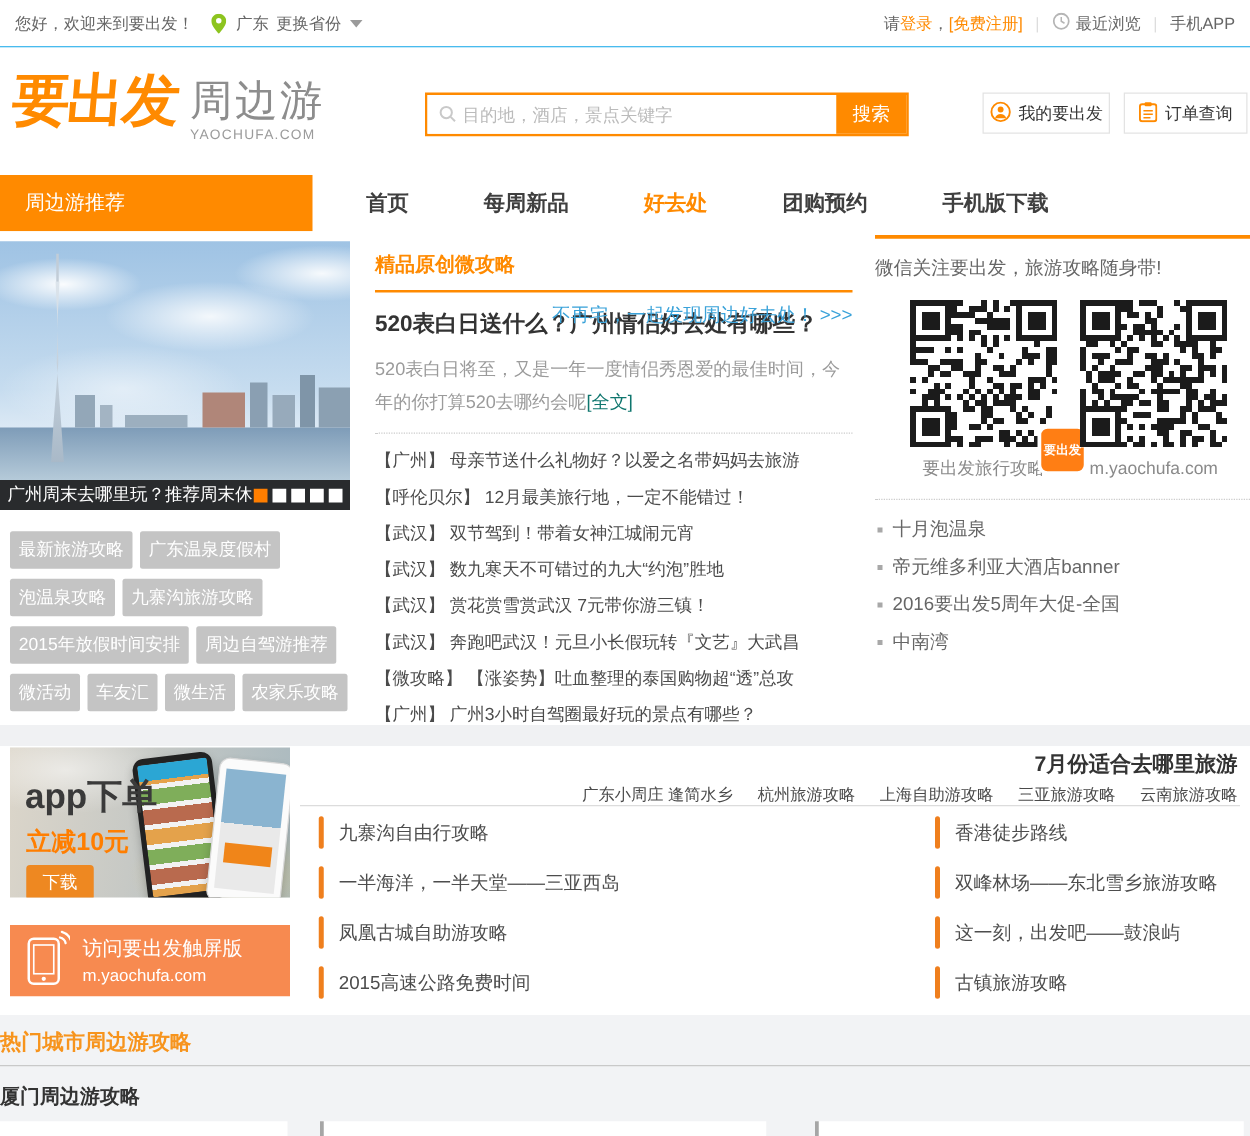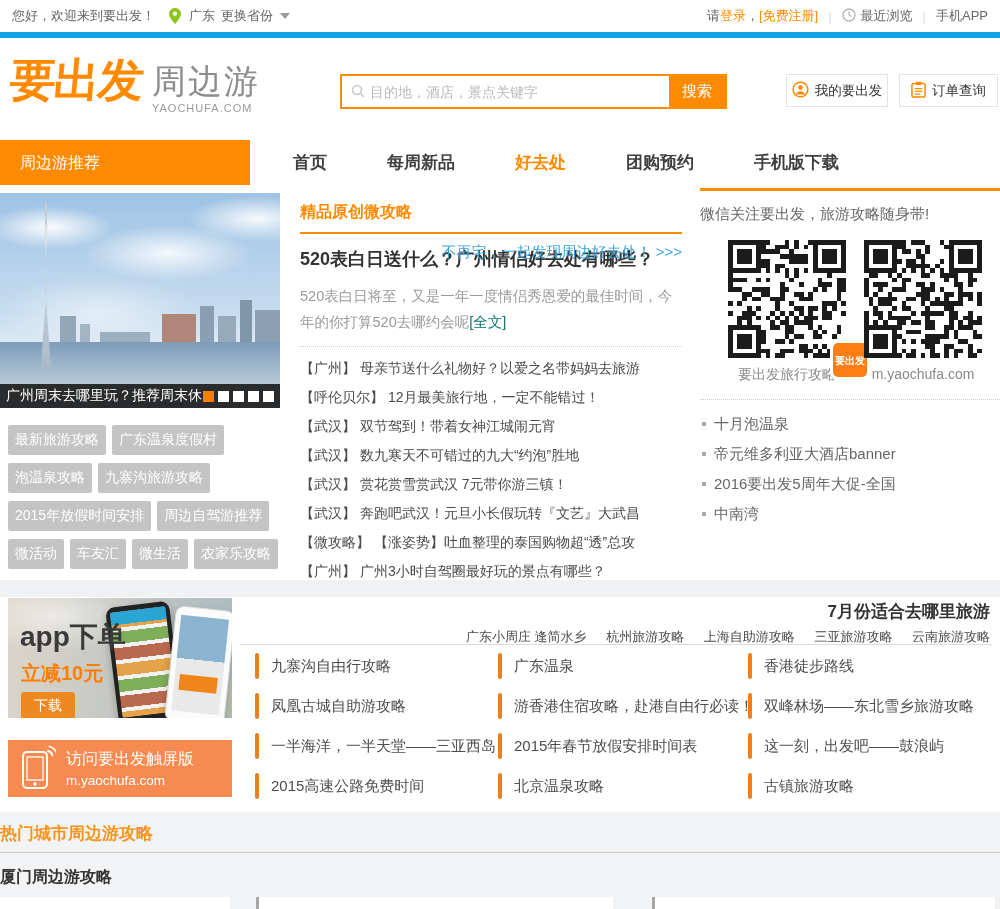--- a/index.html
+++ b/index.html
@@ -1,21 +1,21 @@
 <!DOCTYPE html>
 <html><head>
 <meta charset="utf-8">
 <style>
   * { box-sizing: border-box; margin: 0; padding: 0; }
   html,body { background:#fff; }
   body { font-family: "Liberation Sans", "DejaVu Sans", sans-serif; }
   .page { position:relative; width:1000px; height:909px; overflow:hidden; background:#fff; margin:0 auto; }
 
   
-  .topbar { position:absolute; top:0; left:0; right:0; height:38px; border-bottom:6px solid #0ea5e9;
+  .topbar { position:absolute; top:0; left:0; right:0; height:38px; border-bottom:1px solid #0ea5e9;
             display:flex; align-items:center; justify-content:space-between; padding:0 12px; font-size:13px; color:#666; }
   .topbar-left, .topbar-right { display:flex; align-items:center; gap:6px; }
   .topbar-right { gap:10px; }
   .pin-icon { display:inline-flex; margin:0 2px 0 8px; }
   .caret { width:0; height:0; border-left:5px solid transparent; border-right:5px solid transparent; border-top:6px solid #9a9a9a; margin-left:2px; display:inline-block; }
   .lnk-orange { color:#ff8a00; cursor:pointer; }
   .sep { color:#ddd; }
   .tb-item { display:inline-flex; align-items:center; gap:5px; cursor:pointer; }
 
   
@@ -958,47 +958,29 @@
       </div>
       <div class="jdiv"></div>
 
       <div class="jcol c1">
         <div class="jitem">
             <span class="jbar"></span>
             <span class="jtext">九寨沟自由行攻略</span>
           </div>
         <div class="jitem">
             <span class="jbar"></span>
+            <span class="jtext">一半海洋，一半天堂——三亚西岛</span>
+          </div>
+        <div class="jitem">
+            <span class="jbar"></span>
             <span class="jtext">凤凰古城自助游攻略</span>
           </div>
         <div class="jitem">
             <span class="jbar"></span>
-            <span class="jtext">一半海洋，一半天堂——三亚西岛</span>
-          </div>
-        <div class="jitem">
-            <span class="jbar"></span>
             <span class="jtext">2015高速公路免费时间</span>
-          </div>
-      </div>
-      <div class="jcol c2">
-        <div class="jitem">
-            <span class="jbar"></span>
-            <span class="jtext">广东温泉</span>
-          </div>
-        <div class="jitem">
-            <span class="jbar"></span>
-            <span class="jtext">游香港住宿攻略，赴港自由行必读！</span>
-          </div>
-        <div class="jitem">
-            <span class="jbar"></span>
-            <span class="jtext">2015年春节放假安排时间表</span>
-          </div>
-        <div class="jitem">
-            <span class="jbar"></span>
-            <span class="jtext">北京温泉攻略</span>
           </div>
       </div>
       <div class="jcol c3">
         <div class="jitem">
             <span class="jbar"></span>
             <span class="jtext">香港徒步路线</span>
           </div>
         <div class="jitem">
             <span class="jbar"></span>
             <span class="jtext">双峰林场——东北雪乡旅游攻略</span>

